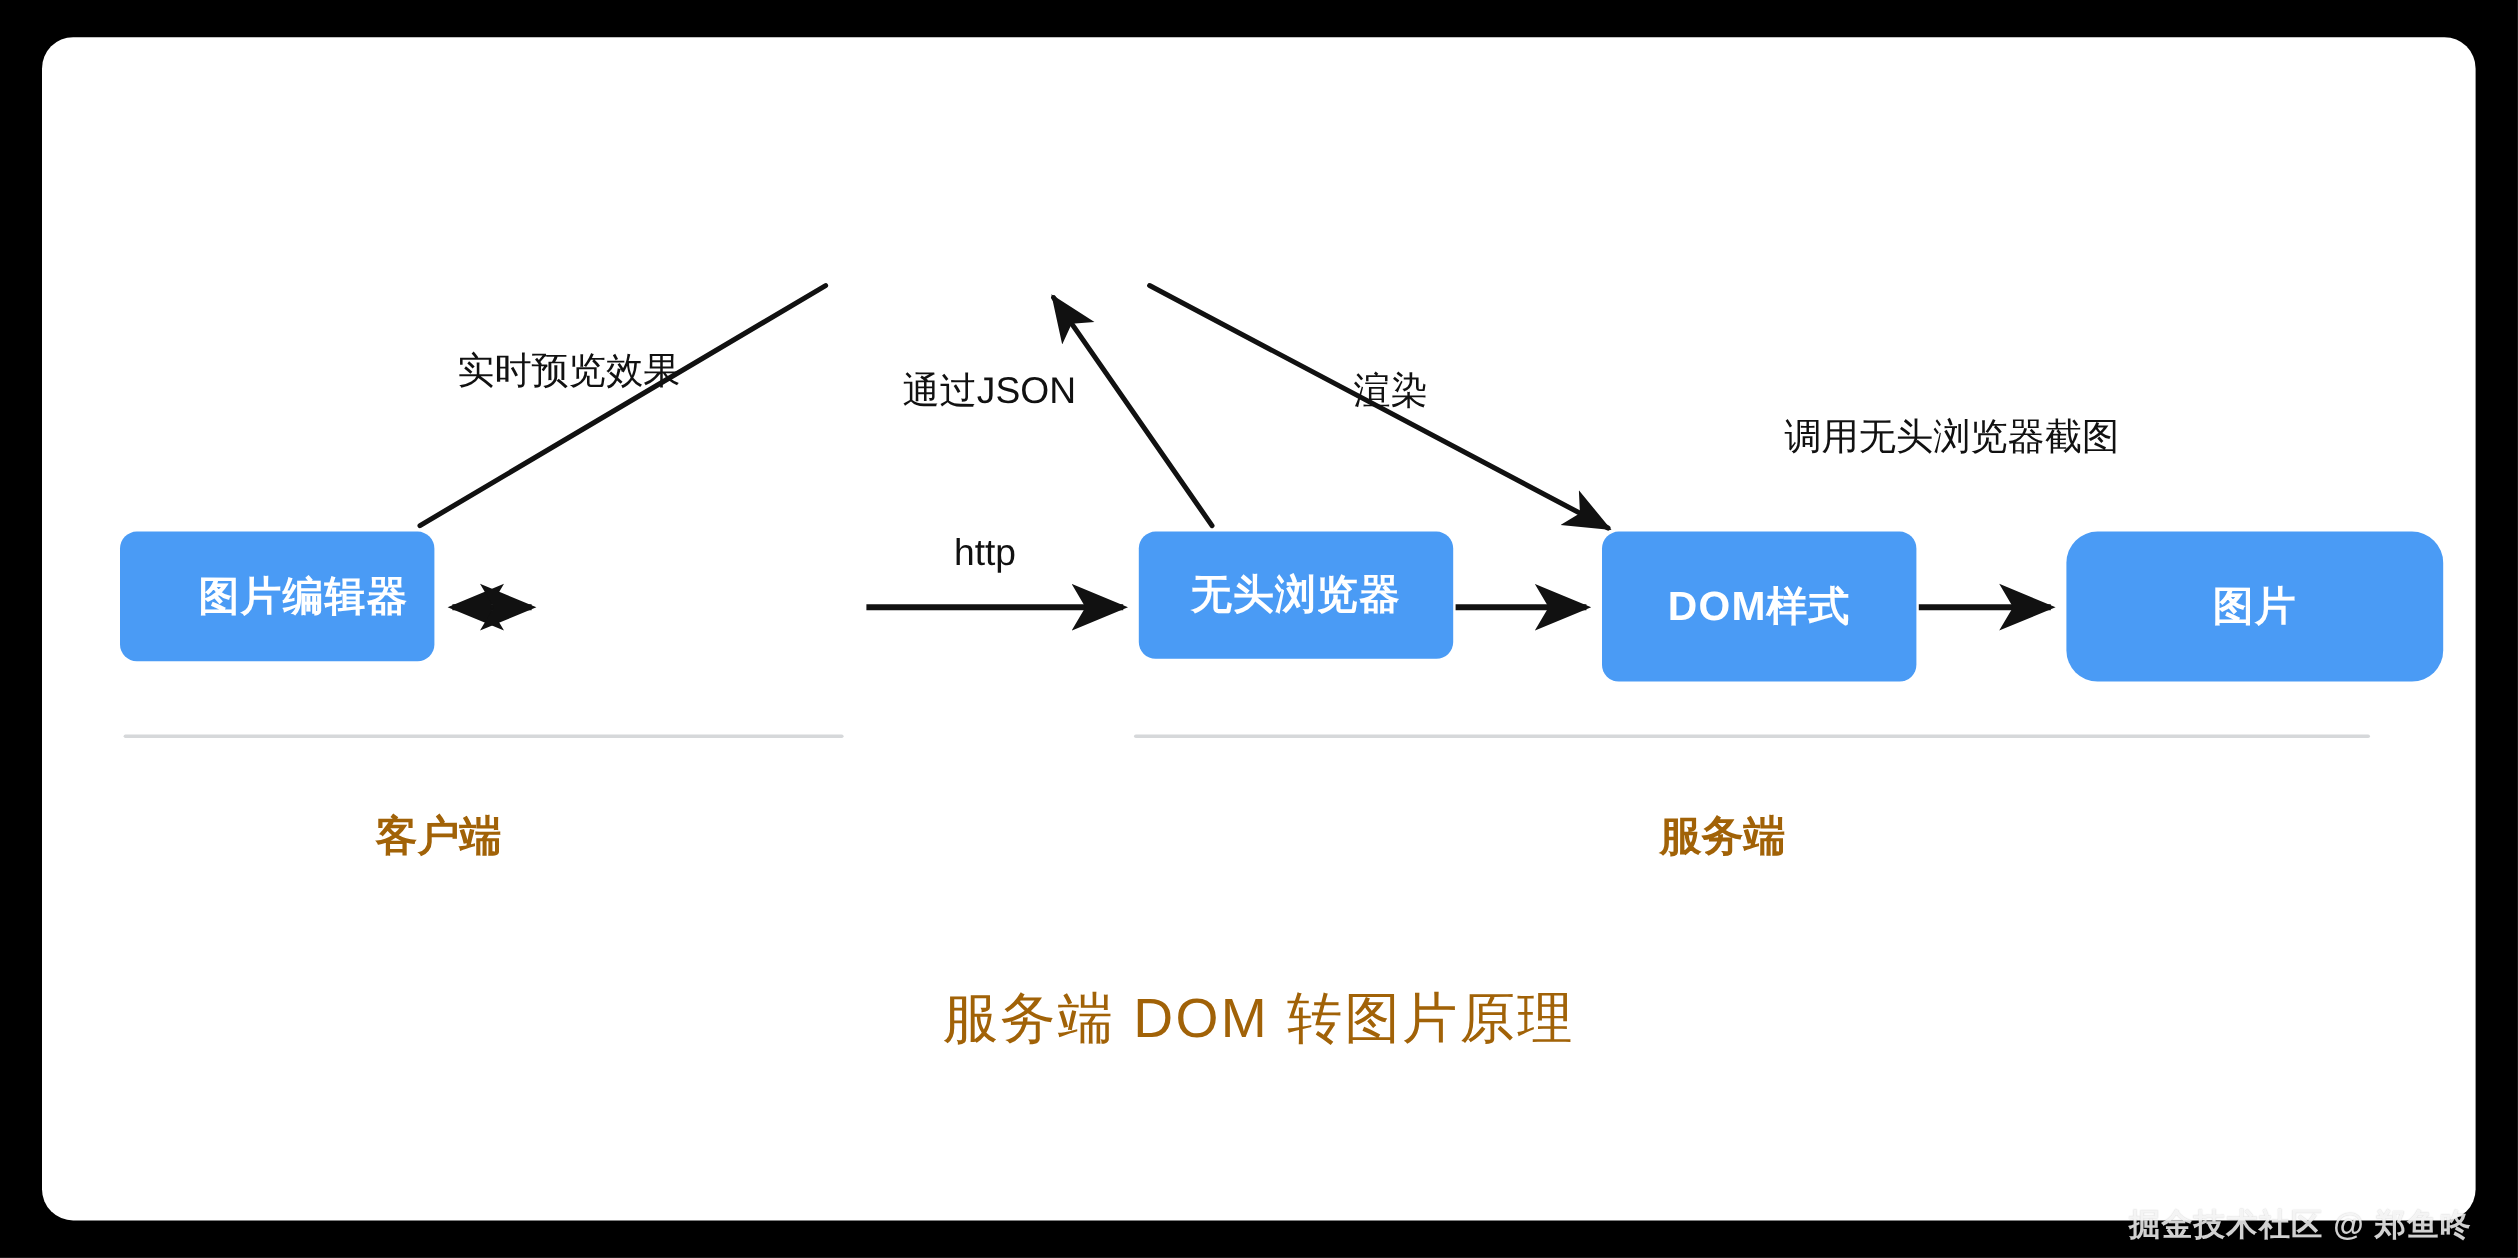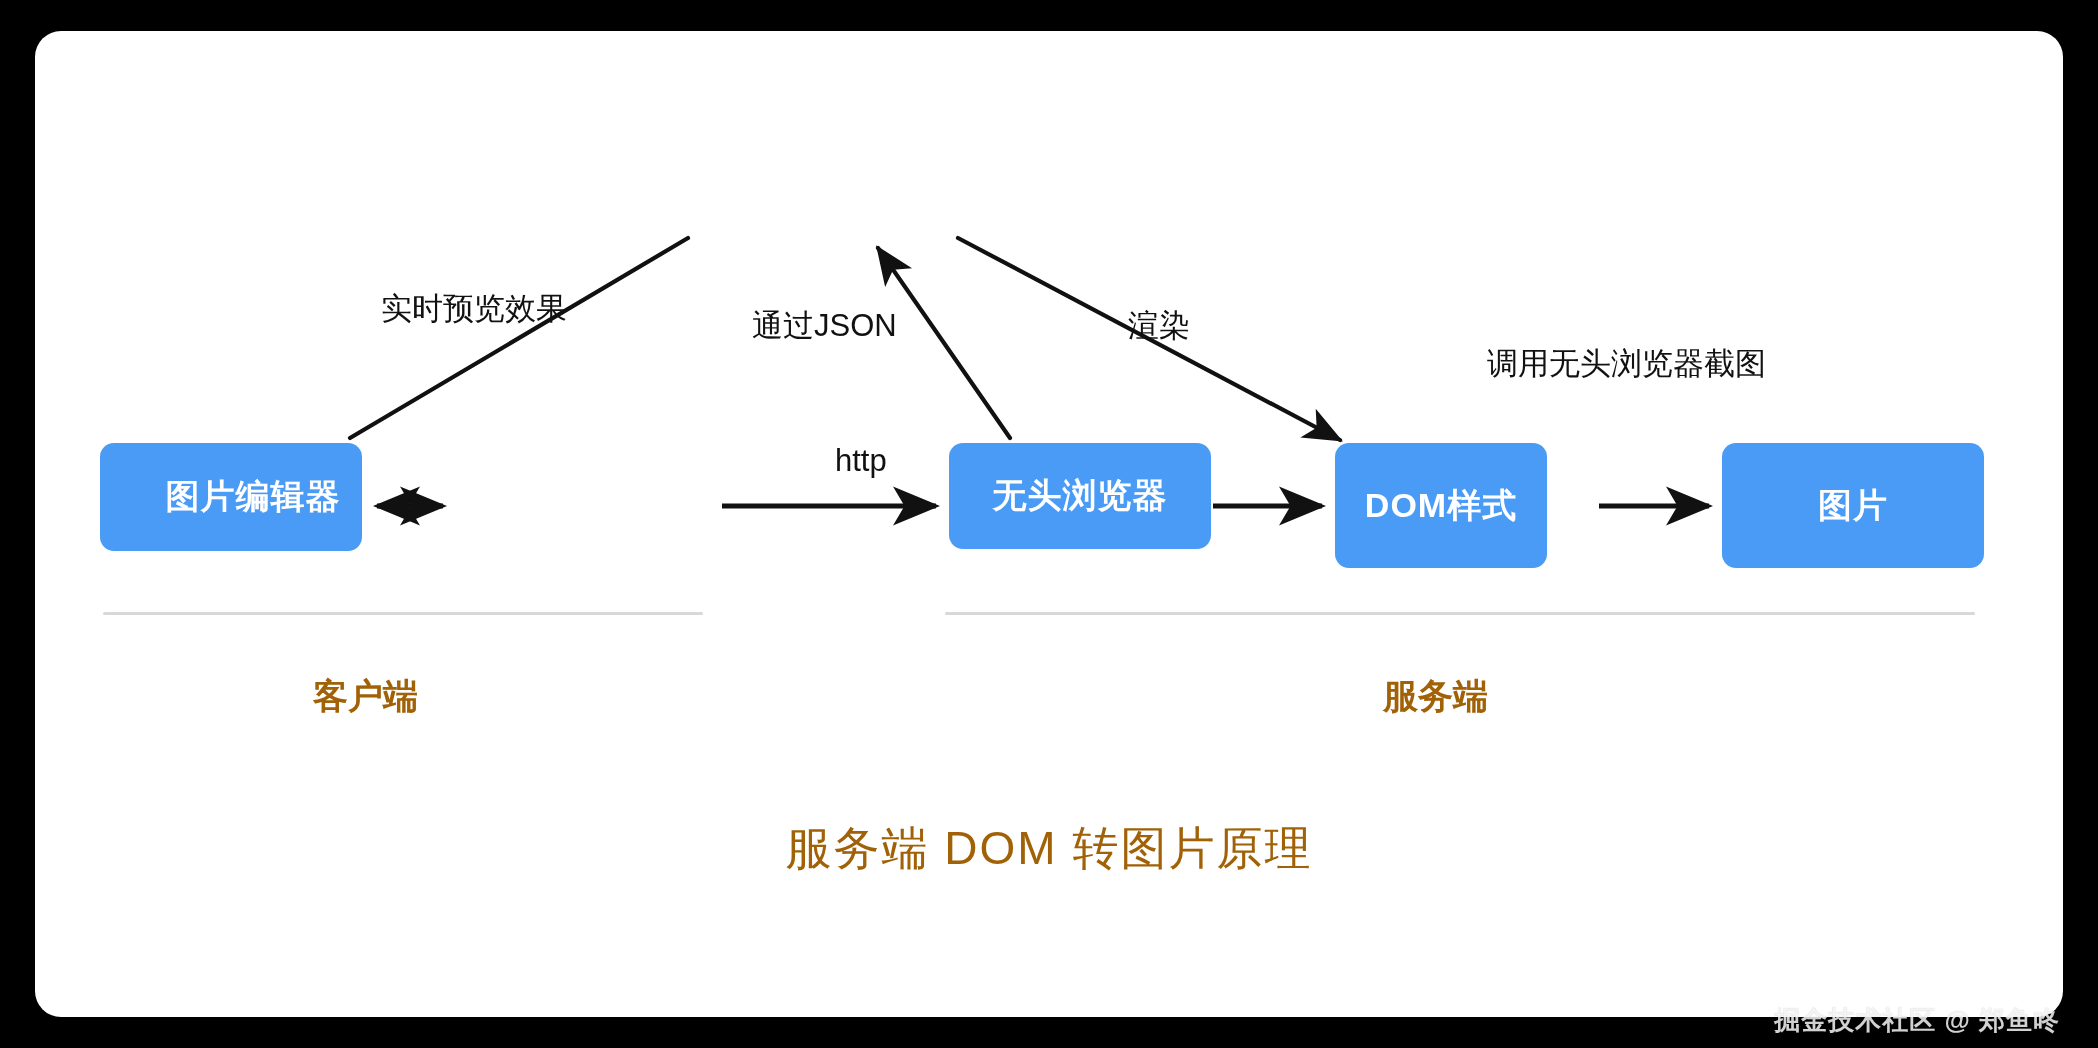--- a/index.html
+++ b/index.html
@@ -123,37 +123,37 @@
 
   <div class="node" style="left:100px;top:443px;width:262px;height:108px;padding-left:44px;">
     <span>图片编辑器</span>
   </div>
 
 
   <div class="node" style="left:949px;top:443px;width:262px;height:106px;">
     <span>无头浏览器</span>
   </div>
 
-  <div class="node" style="left:1335px;top:443px;width:212px;height:125px;">
+  <div class="node" style="left:1335px;top:443px;width:262px;height:125px;">
     <span>DOM样式</span>
   </div>
 
-  <div class="node" style="left:1722px;top:443px;width:262px;height:125px;">
+  <div class="node" style="left:1722px;top:443px;width:314px;height:125px;border-radius:26px;">
     <span>图片</span>
   </div>
 
   <div class="edge-label" style="left:338px;top:288px;margin-left:43px;">实时预览效果</div>
 
   <div class="edge-label" style="left:752px;top:305px;">通过JSON</div>
 
   <div class="edge-label" style="left:1128px;top:305px;">渲染</div>
 
   <div class="edge-label" style="left:1487px;top:343px;">调用无头浏览器截图</div>
 
-  <div class="edge-label" style="left:795px;top:443px;margin-left:40px;">http</div>
+  <div class="edge-label" style="left:795px;top:443px;">http</div>
 
   <div class="divider" style="left:103px;top:612px;width:600px;"></div>
   <div class="divider" style="left:945px;top:612px;width:1030px;"></div>
 
   <div class="zone-label" style="left:313px;top:673px;">客户端</div>
 
   <div class="zone-label" style="left:1383px;top:673px;">服务端</div>
 
   <div id="diagram-title">服务端 DOM 转图片原理</div>
 

